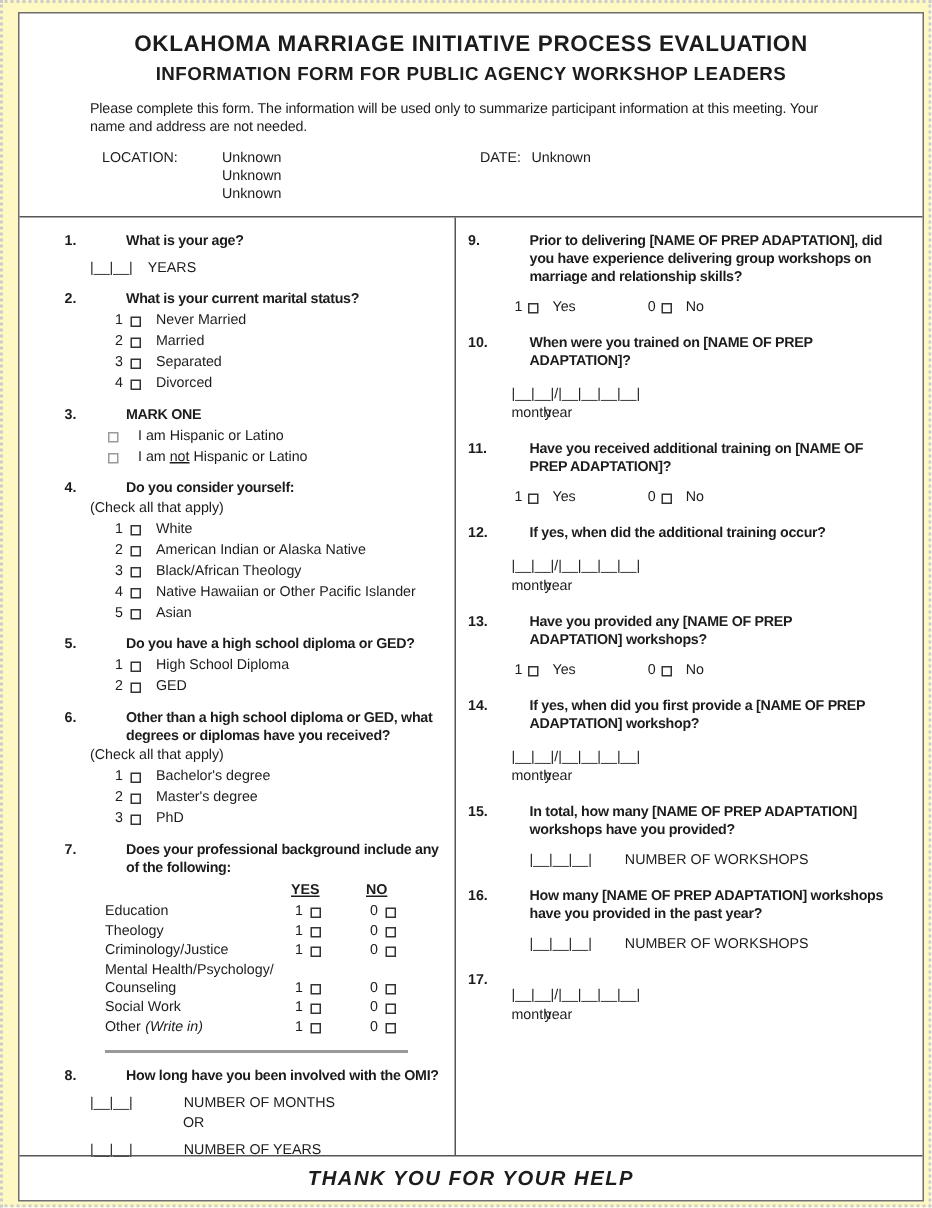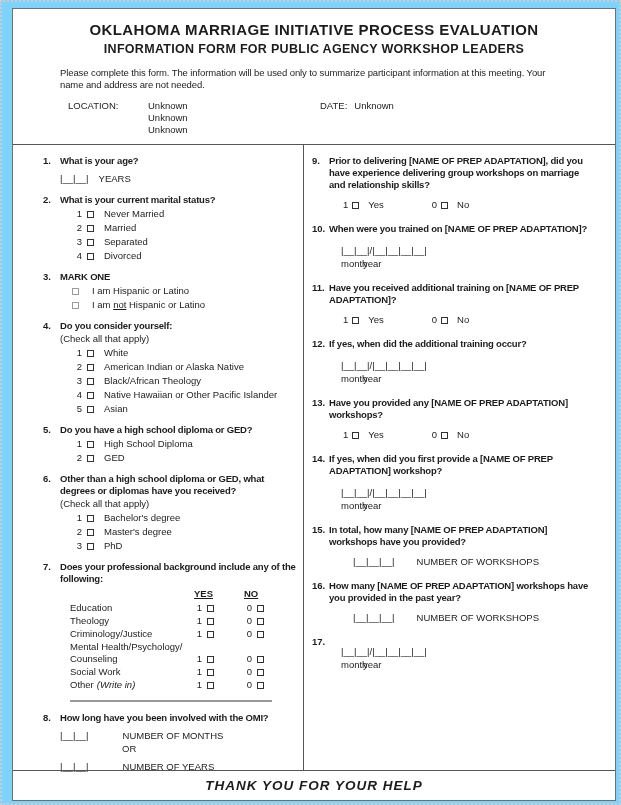--- a/index.html
+++ b/index.html
@@ -1,18 +1,18 @@
 <!DOCTYPE html>
 <html><head>
 <meta charset="utf-8">
 <style>
   * { margin:0; padding:0; box-sizing:border-box; }
   html,body { width:621px; height:805px; background:#fff; }
   body { font-family:"Liberation Sans","DejaVu Sans",sans-serif; font-size:9.5px; color:#1c1c1c; position:relative; }
-  .canvas { position:absolute; inset:0; background:#7dd3fc; border:2px dotted #cccccc;padding-left:12px; }
+  .canvas { position:absolute; inset:0; background:#fef9c3; border:2px dotted #cccccc;padding-left:12px; }
   .page { position:absolute; left:10px; top:6px; width:604px; height:793px; border:1px solid #6f6f6f; background:#fff; display:flex; flex-direction:column; }
 
   
   .hdr { padding-top:12px; }
   .title { text-align:center; font-weight:bold; font-size:15px; letter-spacing:.4px; line-height:18px; }
   .subtitle { text-align:center; font-weight:bold; font-size:12.5px; letter-spacing:.3px; margin-top:3px; line-height:15px; }
   .intro { margin:10px 46px 0 47px; line-height:12px; letter-spacing:-.1px; }
   .locrow { display:flex; margin:9px 0 0 55px; line-height:12px; }
   .loclabel { width:80px; }
   .locvals { width:172px; }
@@ -22,21 +22,21 @@
   .columns { display:flex; border-top:1px solid #555; min-height:596px; margin-top:8px; }
   .col { padding-top:10px; }
   .col.left { width:290px; padding-left:30px; }
   .col.right { flex:1; border-left:1px solid #555; padding-left:8px; }
 
   .q { display:flex; margin-bottom:9px; }
   .col.right .q { margin-bottom:12px; }
   .qnum { flex:0 0 17px; font-weight:bold; line-height:12px; }
   .qbody { flex:1; padding-right:6px; }
   .col.right .qbody { max-width:266px; }
-  .qtext { font-weight:bold; line-height:12px; letter-spacing:-.2px; }
+  .qtext { font-weight:bold; line-height:12px; letter-spacing:-.2px;margin-left:24px; }
   .hint { line-height:12px; margin-top:1px; }
 
   .opt { display:flex; align-items:center; line-height:12px; margin:2px 0 0 13px; }
   .opt:first-of-type { margin-top:3px; }
   .opt .code { flex:0 0 9px; text-align:right; }
   .cb { flex:0 0 7px; width:7px; height:7px; border:1px solid #333; background:#fff; margin:0 10px 0 5px; display:inline-block; }
   .cb.gray { border-color:#9a9a9a; }
   .opt.nocode { margin-left:12px; }
   .opt.nocode .cb { margin:0 13px 0 0; }
 

